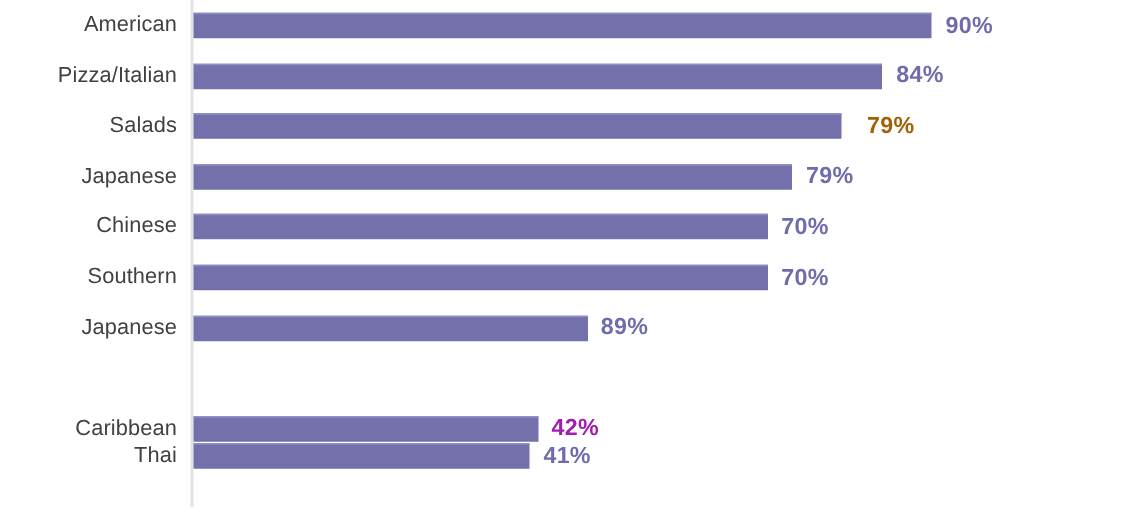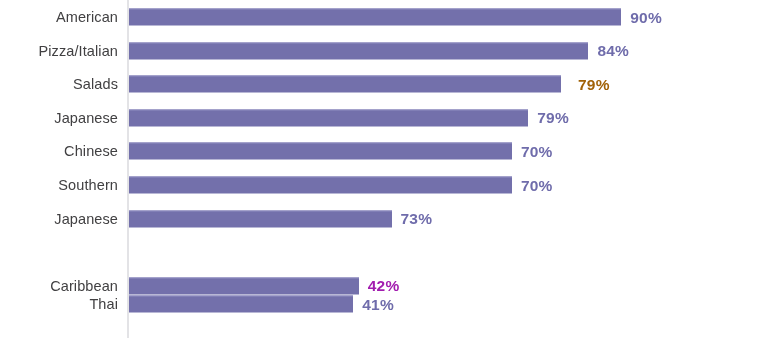--- a/index.html
+++ b/index.html
@@ -149,21 +149,21 @@
           <div class="cat-label">Southern</div>
           <div class="bar-track">
             <div class="bar-fill" style="width: 382.9px; background: rgb(115, 112, 171); border-top-color: rgb(144, 142, 193);"></div>
             <div class="value-label" style="left: 391.9px; color: rgb(111, 108, 171);">70%</div>
           </div>
         </div>
         <div class="bar-row" style="top: 201.6px; padding-left: 34px;">
           <div class="cat-label">Japanese</div>
           <div class="bar-track">
             <div class="bar-fill" style="width: 262.56px; background: rgb(115, 112, 171); border-top-color: rgb(144, 142, 193);"></div>
-            <div class="value-label" style="left: 271.56px; color: rgb(111, 108, 171);">73%</div>
+            <div class="value-label" style="left: 271.56px; color: rgb(111, 108, 171);">89%</div>
           </div>
         </div>
         <div class="bar-row" style="top: 268.8px;">
           <div class="cat-label">Caribbean</div>
           <div class="bar-track">
             <div class="bar-fill" style="width: 229.74px; background: rgb(115, 112, 171); border-top-color: rgb(144, 142, 193);"></div>
             <div class="value-label" style="left: 238.74px; color: #a21caf;">42%</div>
           </div>
         </div>
         <div class="bar-row" style="top: 287px;">

